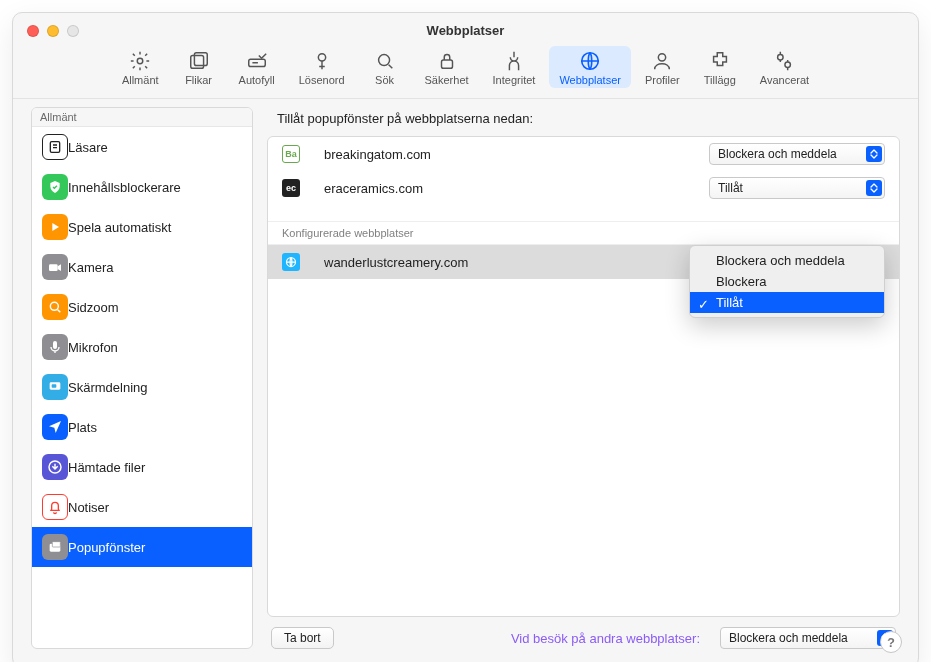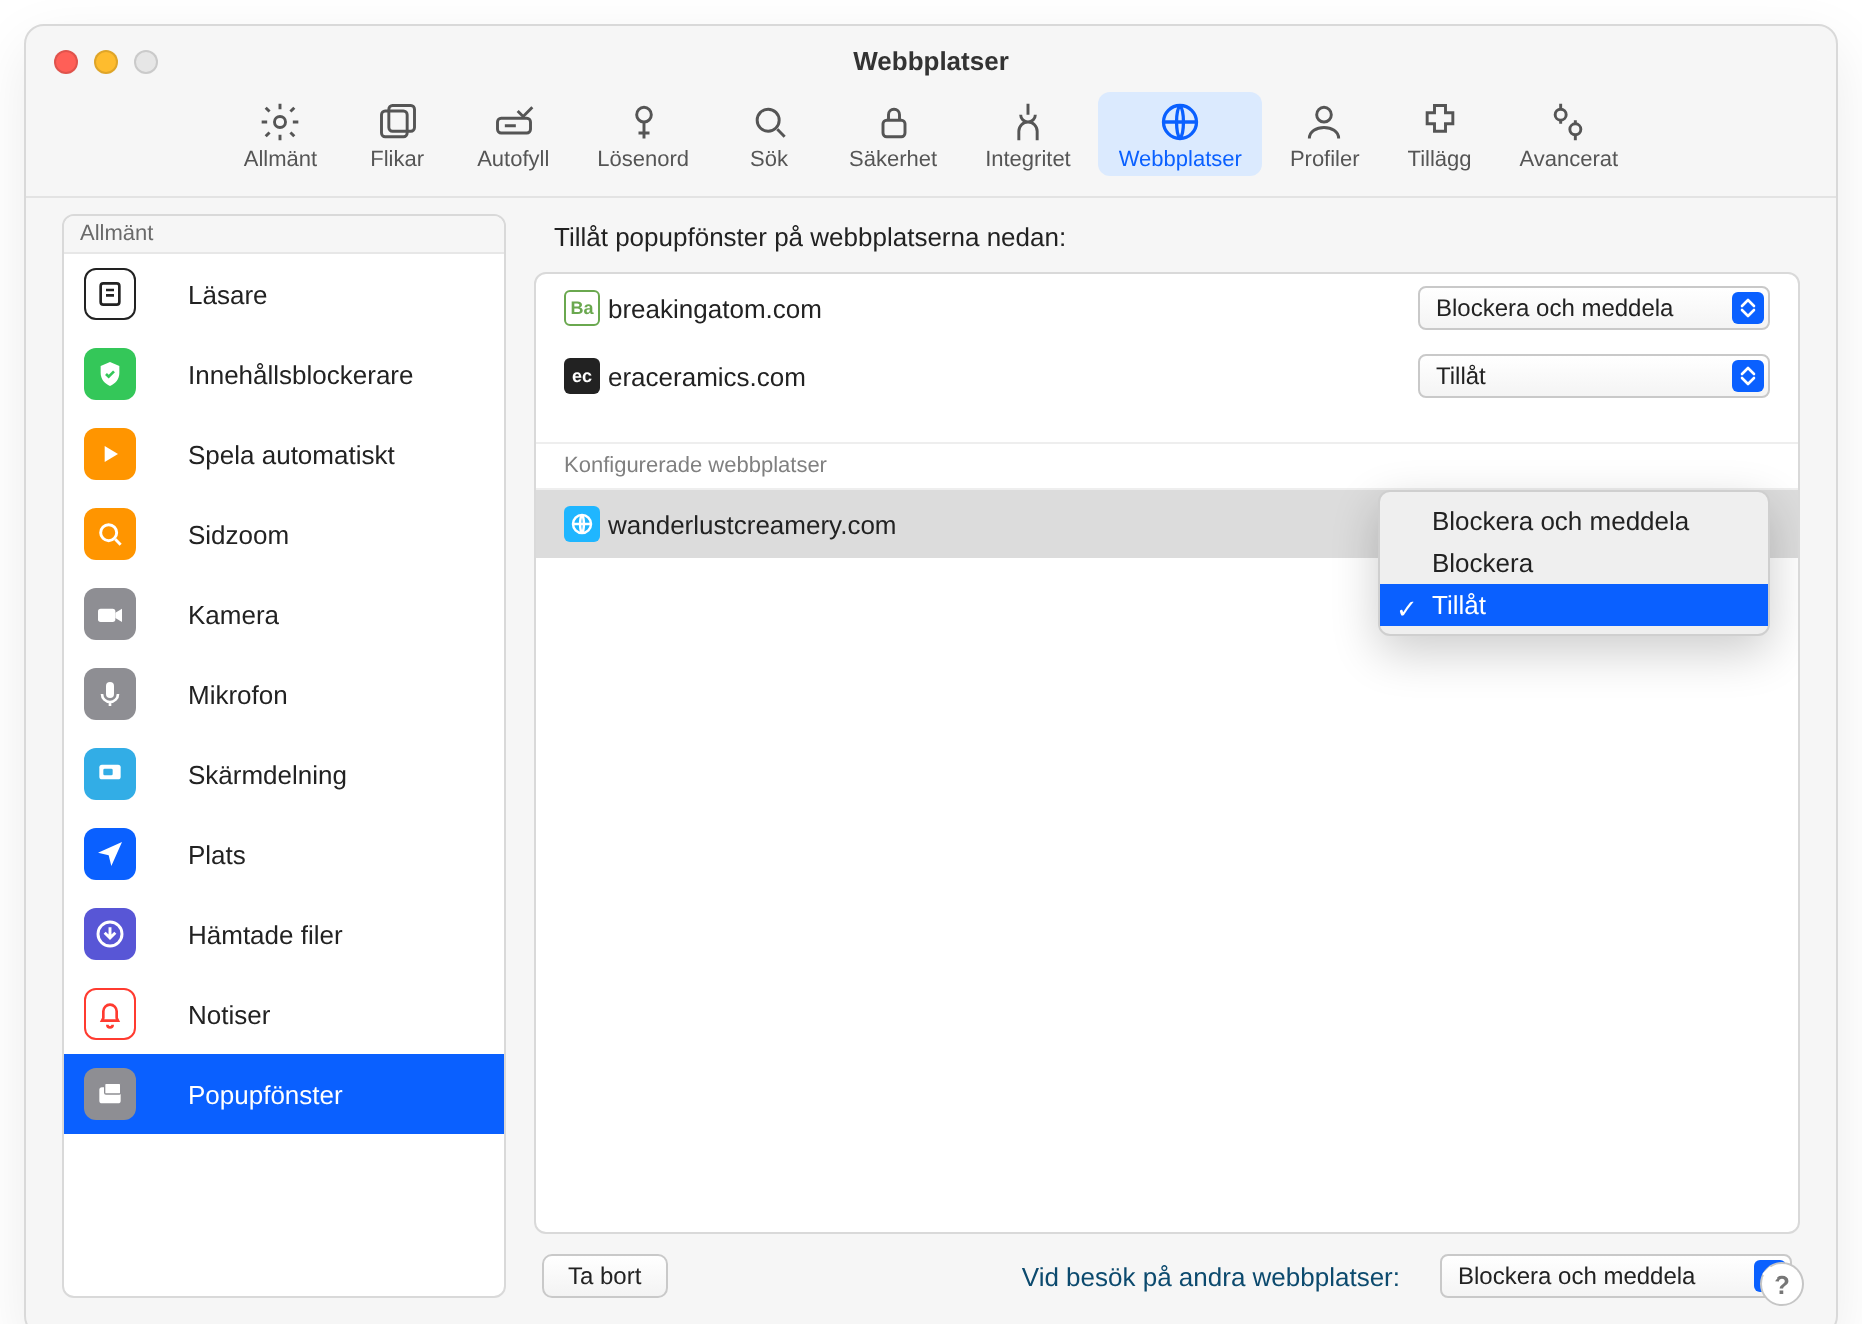--- a/index.html
+++ b/index.html
@@ -13,45 +13,45 @@
 .titlebar { text-align:center; padding-top: 10px; font-size: 13px; font-weight:600; color:#333; }
 .toolbar { display:flex; justify-content:center; gap: 4px; margin-top: 8px; padding-bottom: 10px; border-bottom:1px solid #e3e3e3; }
 .toolbar-item { display:flex; flex-direction:column; align-items:center; justify-content:center; padding: 4px 10px 2px; border-radius:6px; color:#555; min-width: 52px; }
 .toolbar-item.active { background:#dbeafe; color:#0a60ff; }
 .toolbar-item svg { width: 22px; height:22px; }
 .toolbar-item .lbl { font-size: 11px; margin-top: 2px; }
 .body { position:absolute; top: 94px; left: 18px; right: 18px; bottom: 18px; display:flex; gap: 14px; }
 .sidebar { width: 222px; border:1px solid #d9d9d9; border-radius:6px; background:#fff; display:flex; flex-direction:column; overflow:hidden; }
 .sidebar-header { font-size: 11px; color:#6a6a6a; padding: 3px 8px; background:#f6f6f6; border-bottom:1px solid #e7e7e7;}
 .sidebar-list { flex:1; overflow:auto; }
-.side-item { display:flex; align-items:center; gap:26px; padding: 7px 10px; font-size:13px; color:#222; }
+.side-item { display:flex; align-items:center; gap:0; padding: 7px 10px; font-size:13px; color:#222; }
 .side-item.active { background:#0a60ff; color:#fff; }
 .icon-box { width:26px; height:26px; border-radius:6px; display:flex; align-items:center; justify-content:center; flex-shrink:0; }
 .icon-box svg { width:16px; height:16px; }
 .main { flex:1; display:flex; flex-direction:column; }
 .main-title { font-size:13px; color:#222; padding: 4px 10px 10px; }
 .site-box { flex:1; border:1px solid #d9d9d9; border-radius:6px; background:#fff; overflow:hidden; position:relative; }
 .section-h { font-size:11px; color:#808080; padding: 5px 14px; background:#fff; border-bottom:1px solid #eee; }
 .section-h:first-child { border-top:none; }
-.row { display:flex; align-items:center; padding: 6px 14px; gap: 4px; }
+.row { display:flex; align-items:center; padding: 6px 14px; gap: 24px; }
 .row.selected { background:#dcdcdc; }
 .site-icon { width:18px; height:18px; border-radius:3px; display:flex; align-items:center; justify-content:center; font-size:9px; font-weight:700; flex-shrink:0;}
 .site-name { flex:1; font-size:13px; color:#222; }
 .select { width: 176px; height: 22px; border:1px solid #c9c9c9; border-radius:4px; background: linear-gradient(#fff,#f4f4f4); font-size:12px; padding: 0 22px 0 8px; color:#222; display:flex; align-items:center; position:relative; }
 .select::after { content:""; position:absolute; right:2px; top:2px; bottom:2px; width:16px; background:#0a60ff; border-radius:3px; }
 .select .chev { position:absolute; right:5px; top:50%; transform:translateY(-50%); z-index:2; }
 .select .chev svg{ width:10px; height:10px; display:block;}
 .dropdown { position:absolute; width: 196px; background:#efefef; border:1px solid #cfcfcf; border-radius:6px; box-shadow: 0 8px 24px rgba(0,0,0,0.2); padding: 4px 0; z-index: 30; }
 .dd-item { font-size:13px; padding: 3px 14px 3px 26px; position:relative; color:#222;}
 .dd-item.sel { background:#0a60ff; color:#fff; }
 .dd-item .check { position:absolute; left:8px; top:5px; }
 .footer { display:flex; align-items:center; gap: 20px; padding: 10px 4px 0; }
 .btn { border:1px solid #c9c9c9; border-radius:5px; background:linear-gradient(#fff,#f3f3f3); font-size:12px; padding: 3px 12px; color:#222;}
 .footer-spacer { flex:1; }
-.footer-label { font-size:13px; color:#0c4a6e; }
+.footer-label { font-size:13px; color:#8b5cf6; }
 .help { position:absolute; right:16px; bottom:14px; width:22px; height:22px; border-radius:50%; border:1px solid #c6c6c6; background:#fff; color:#777; display:flex; align-items:center; justify-content:center; font-size:13px; font-weight:600;}
 </style>
 </head>
 <body>
 
 <div class="window">
 
   <div class="traffic">
     <span class="tl-red"></span>
     <span class="tl-yellow"></span>
@@ -165,36 +165,36 @@
           </div>
           <div class="side-item">
             <span class="icon-box" style="background:#ff9500;">
               <svg viewBox="0 0 24 24" fill="#fff">
                 <path d="M8 6l10 6-10 6z"></path>
               </svg>
             </span>
             <span>Spela automatiskt</span>
           </div>
           <div class="side-item">
+            <span class="icon-box" style="background:#8e8e93;">
+              <svg viewBox="0 0 24 24" fill="#fff">
+                <rect x="3" y="8" width="13" height="10" rx="2"></rect>
+                <path d="M16 11l5-3v10l-5-3z"></path>
+              </svg>
+            </span>
+            <span>Kamera</span>
+          </div>
+          <div class="side-item">
             <span class="icon-box" style="background:#ff9500;">
               <svg viewBox="0 0 24 24" fill="none" stroke="#fff" stroke-width="2.2">
                 <circle cx="11" cy="11" r="6"></circle>
                 <path d="M20 20l-4-4"></path>
               </svg>
             </span>
             <span>Sidzoom</span>
-          </div>
-          <div class="side-item">
-            <span class="icon-box" style="background:#8e8e93;">
-              <svg viewBox="0 0 24 24" fill="#fff">
-                <rect x="3" y="8" width="13" height="10" rx="2"></rect>
-                <path d="M16 11l5-3v10l-5-3z"></path>
-              </svg>
-            </span>
-            <span>Kamera</span>
           </div>
           <div class="side-item">
             <span class="icon-box" style="background:#8e8e93;">
               <svg viewBox="0 0 24 24" fill="#fff">
                 <rect x="9" y="3" width="6" height="12" rx="3"></rect>
                 <path d="M6 12a6 6 0 0012 0M12 18v3" stroke="#fff" stroke-width="2" fill="none"></path>
               </svg>
             </span>
             <span>Mikrofon</span>
           </div>

